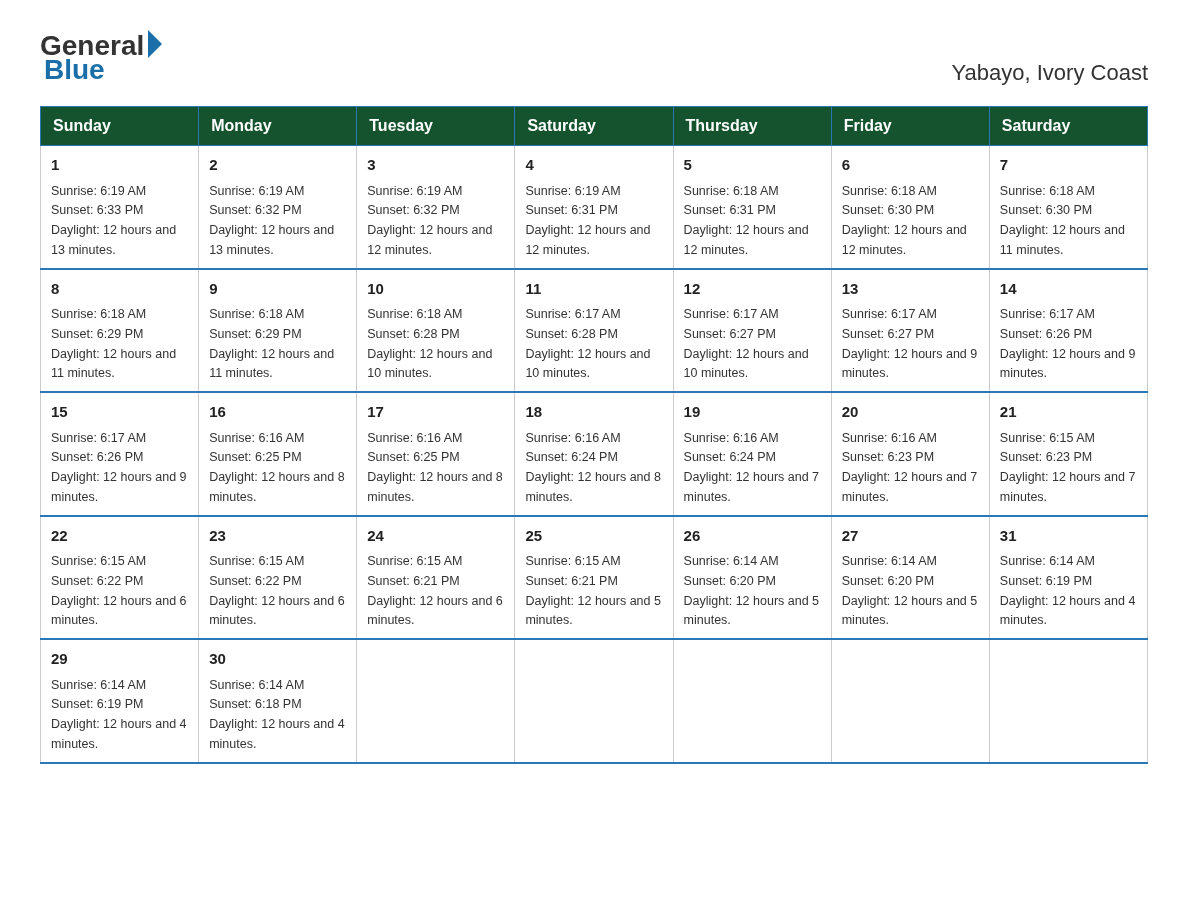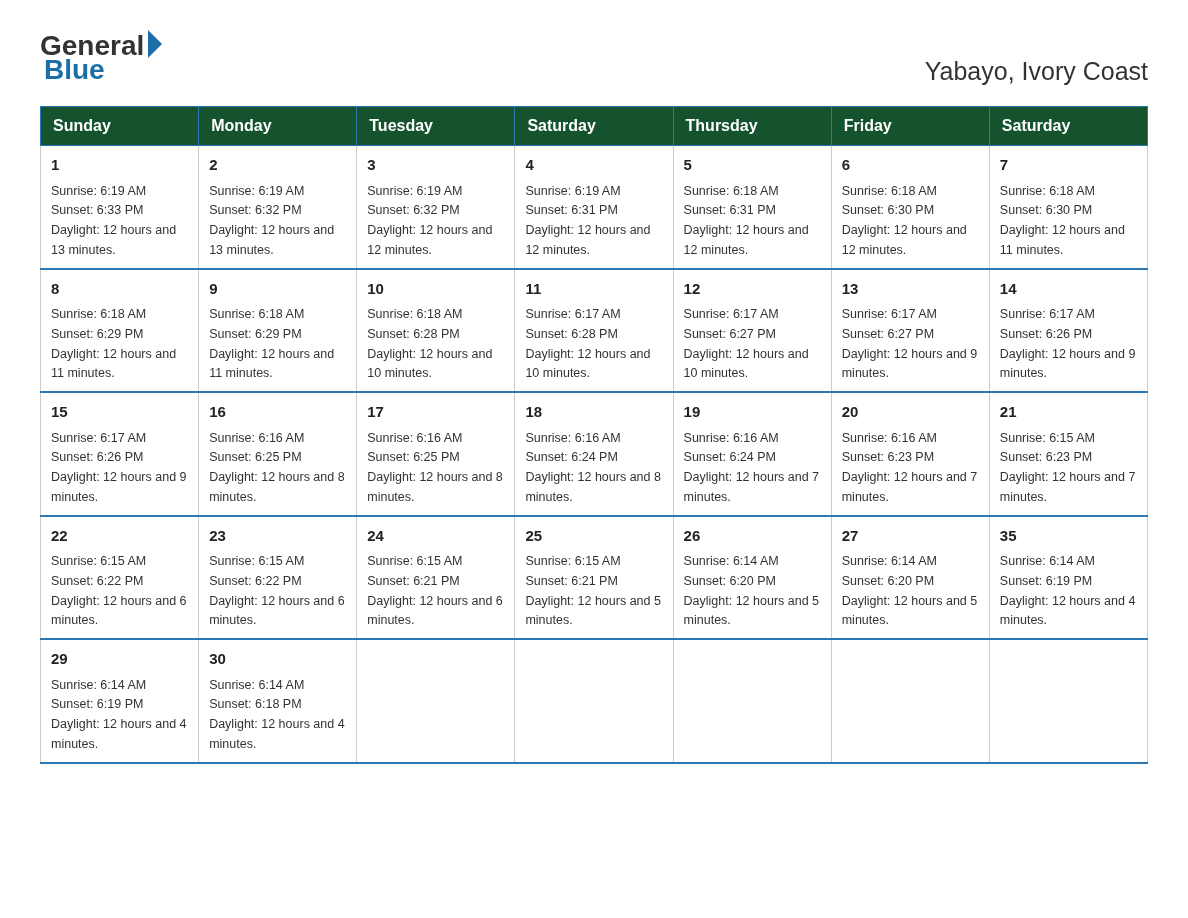--- a/index.html
+++ b/index.html
@@ -49,21 +49,21 @@
     .title-section {
       text-align: right;
     }
     .calendar-title {
       font-size: 52px;
       font-weight: bold;
       color: #222;
       line-height: 1.1;
     }
     .calendar-subtitle {
-      font-size: 25px;
+      font-size: 22px;
       color: #333;
       margin-top: 8px;
     }
     table {
       width: 100%;
       border-collapse: collapse;
     }
     thead tr th {
       background-color: #14532d;
       color: #fff;
@@ -184,21 +184,21 @@
         <td><span class="day-number">23</span>
         <span class="day-info">Sunrise: 6:15 AM<br>Sunset: 6:22 PM<br>Daylight: 12 hours and 6 minutes.</span></td>
         <td><span class="day-number">24</span>
         <span class="day-info">Sunrise: 6:15 AM<br>Sunset: 6:21 PM<br>Daylight: 12 hours and 6 minutes.</span></td>
         <td><span class="day-number">25</span>
         <span class="day-info">Sunrise: 6:15 AM<br>Sunset: 6:21 PM<br>Daylight: 12 hours and 5 minutes.</span></td>
         <td><span class="day-number">26</span>
         <span class="day-info">Sunrise: 6:14 AM<br>Sunset: 6:20 PM<br>Daylight: 12 hours and 5 minutes.</span></td>
         <td><span class="day-number">27</span>
         <span class="day-info">Sunrise: 6:14 AM<br>Sunset: 6:20 PM<br>Daylight: 12 hours and 5 minutes.</span></td>
-        <td><span class="day-number">35</span>
+        <td><span class="day-number">31</span>
         <span class="day-info">Sunrise: 6:14 AM<br>Sunset: 6:19 PM<br>Daylight: 12 hours and 4 minutes.</span></td>
       </tr>
       <tr>
         <td><span class="day-number">29</span>
         <span class="day-info">Sunrise: 6:14 AM<br>Sunset: 6:19 PM<br>Daylight: 12 hours and 4 minutes.</span></td>
         <td><span class="day-number">30</span>
         <span class="day-info">Sunrise: 6:14 AM<br>Sunset: 6:18 PM<br>Daylight: 12 hours and 4 minutes.</span></td>
         <td class="empty-cell"></td>
         <td class="empty-cell"></td>
         <td class="empty-cell"></td>

